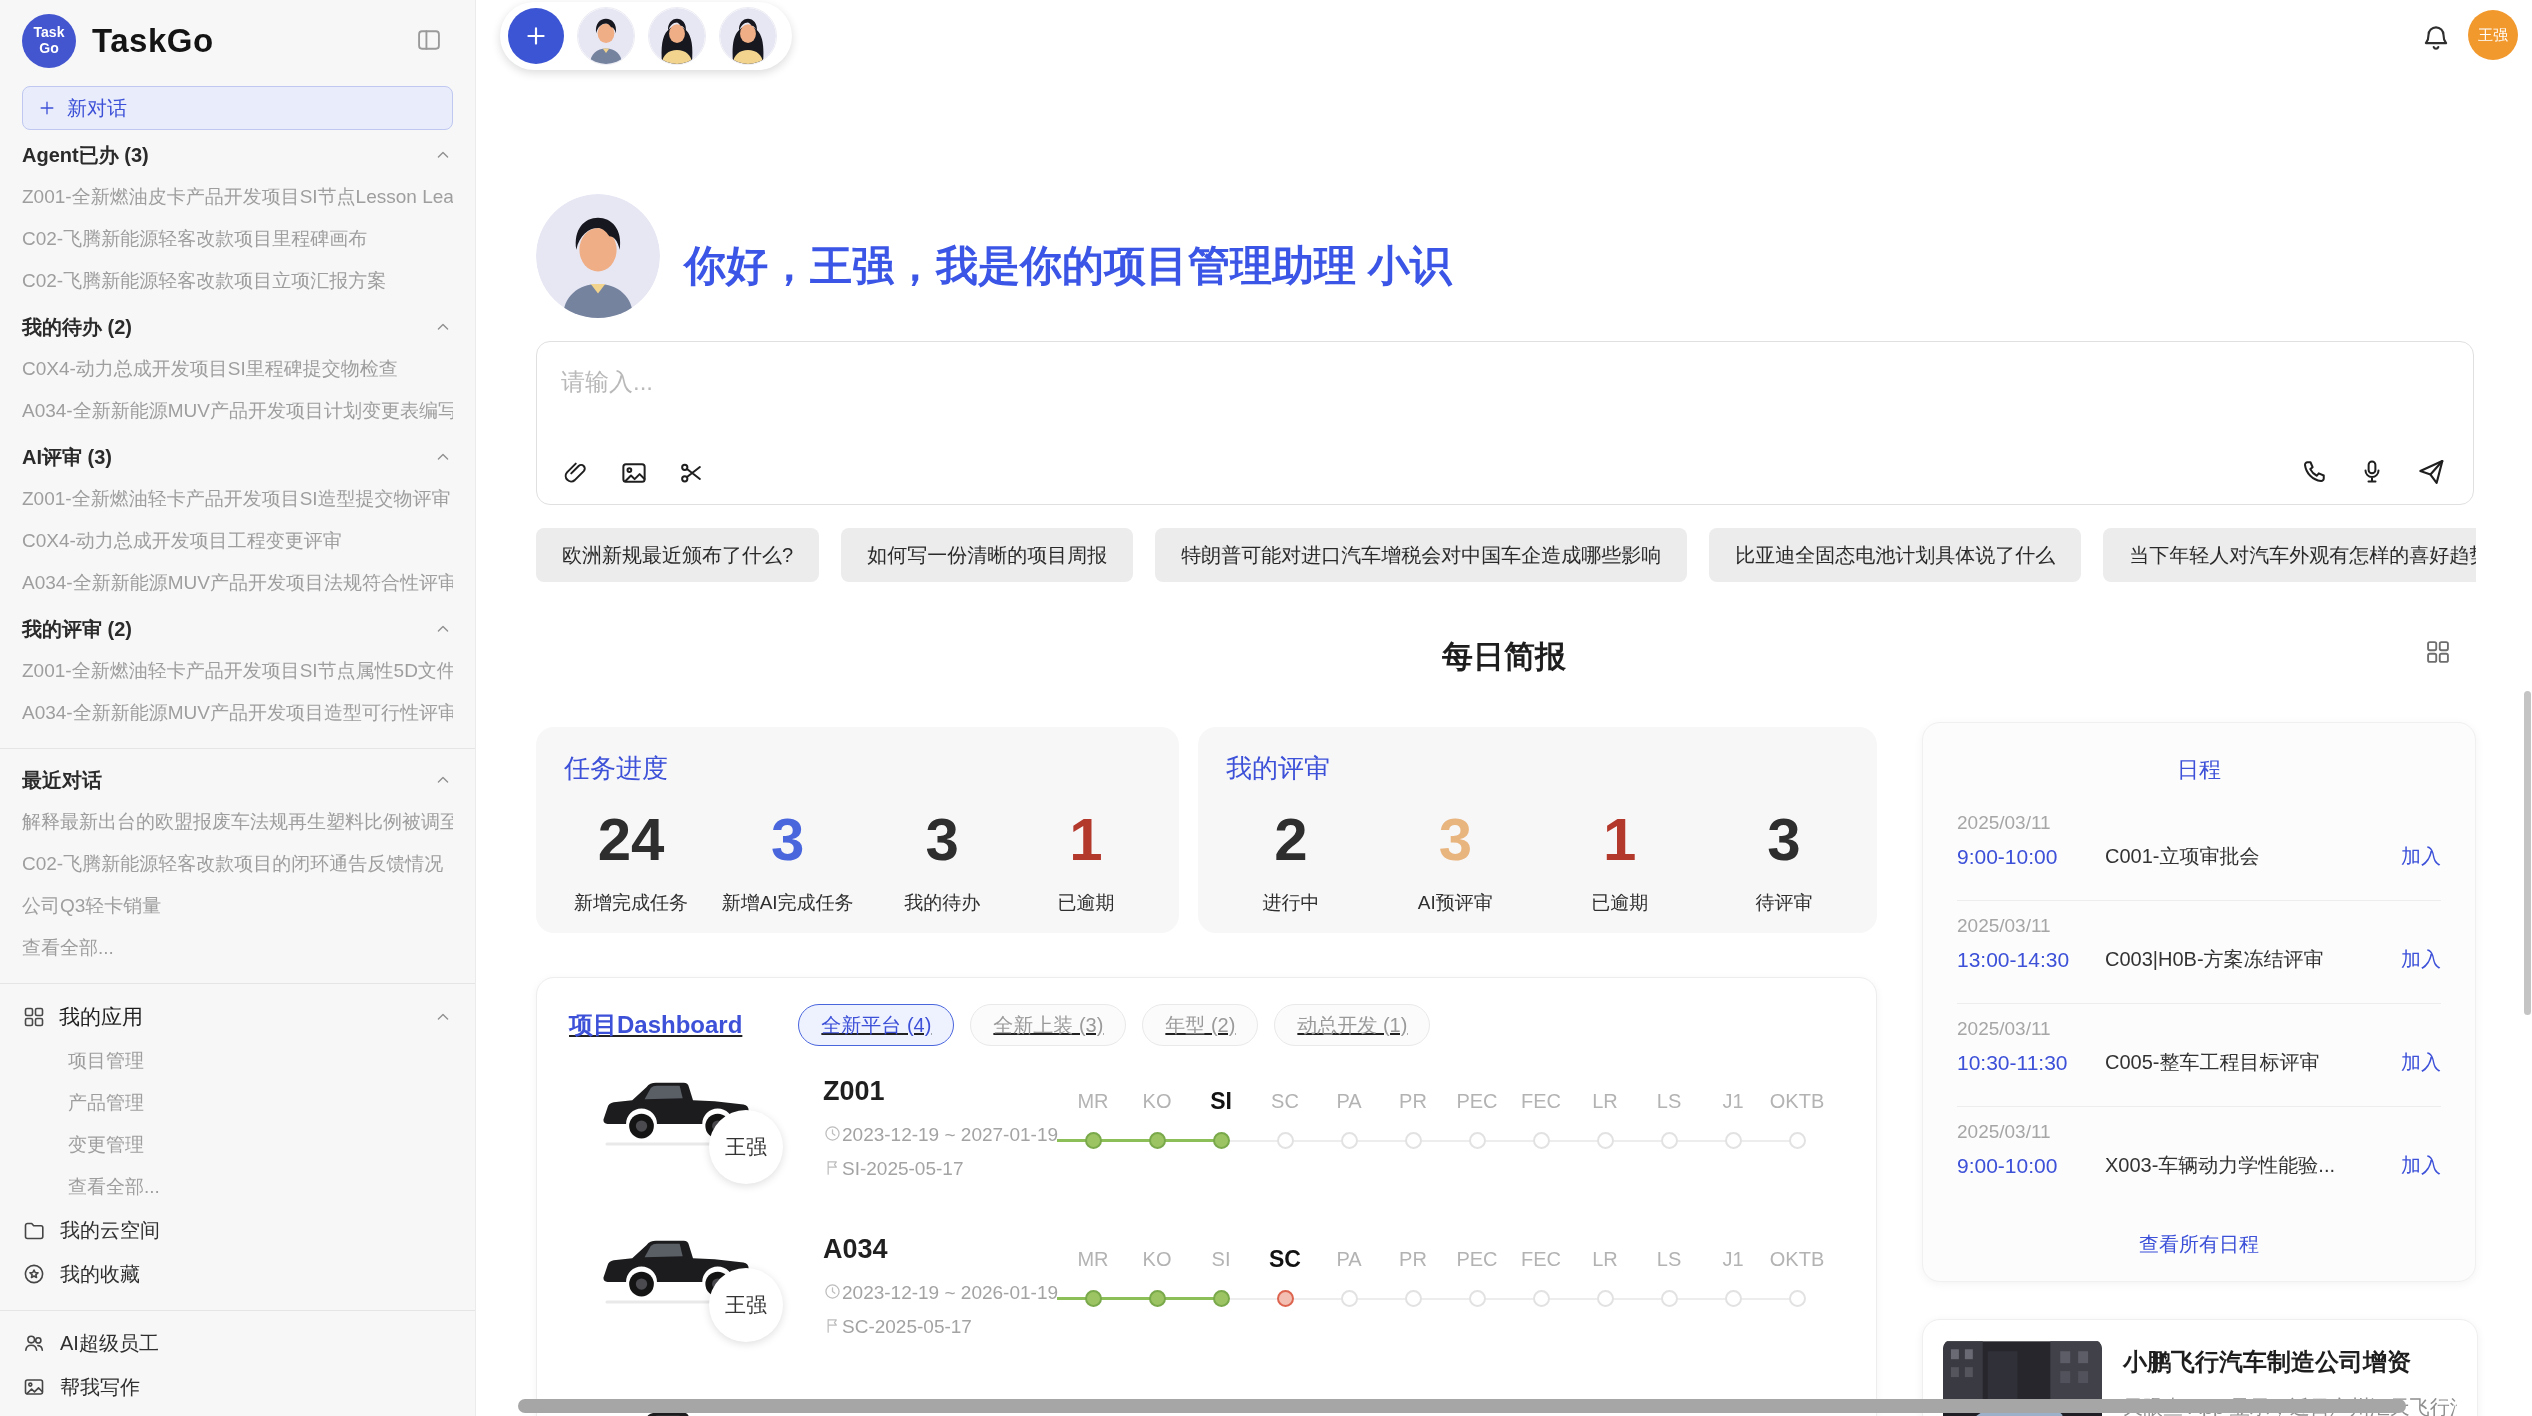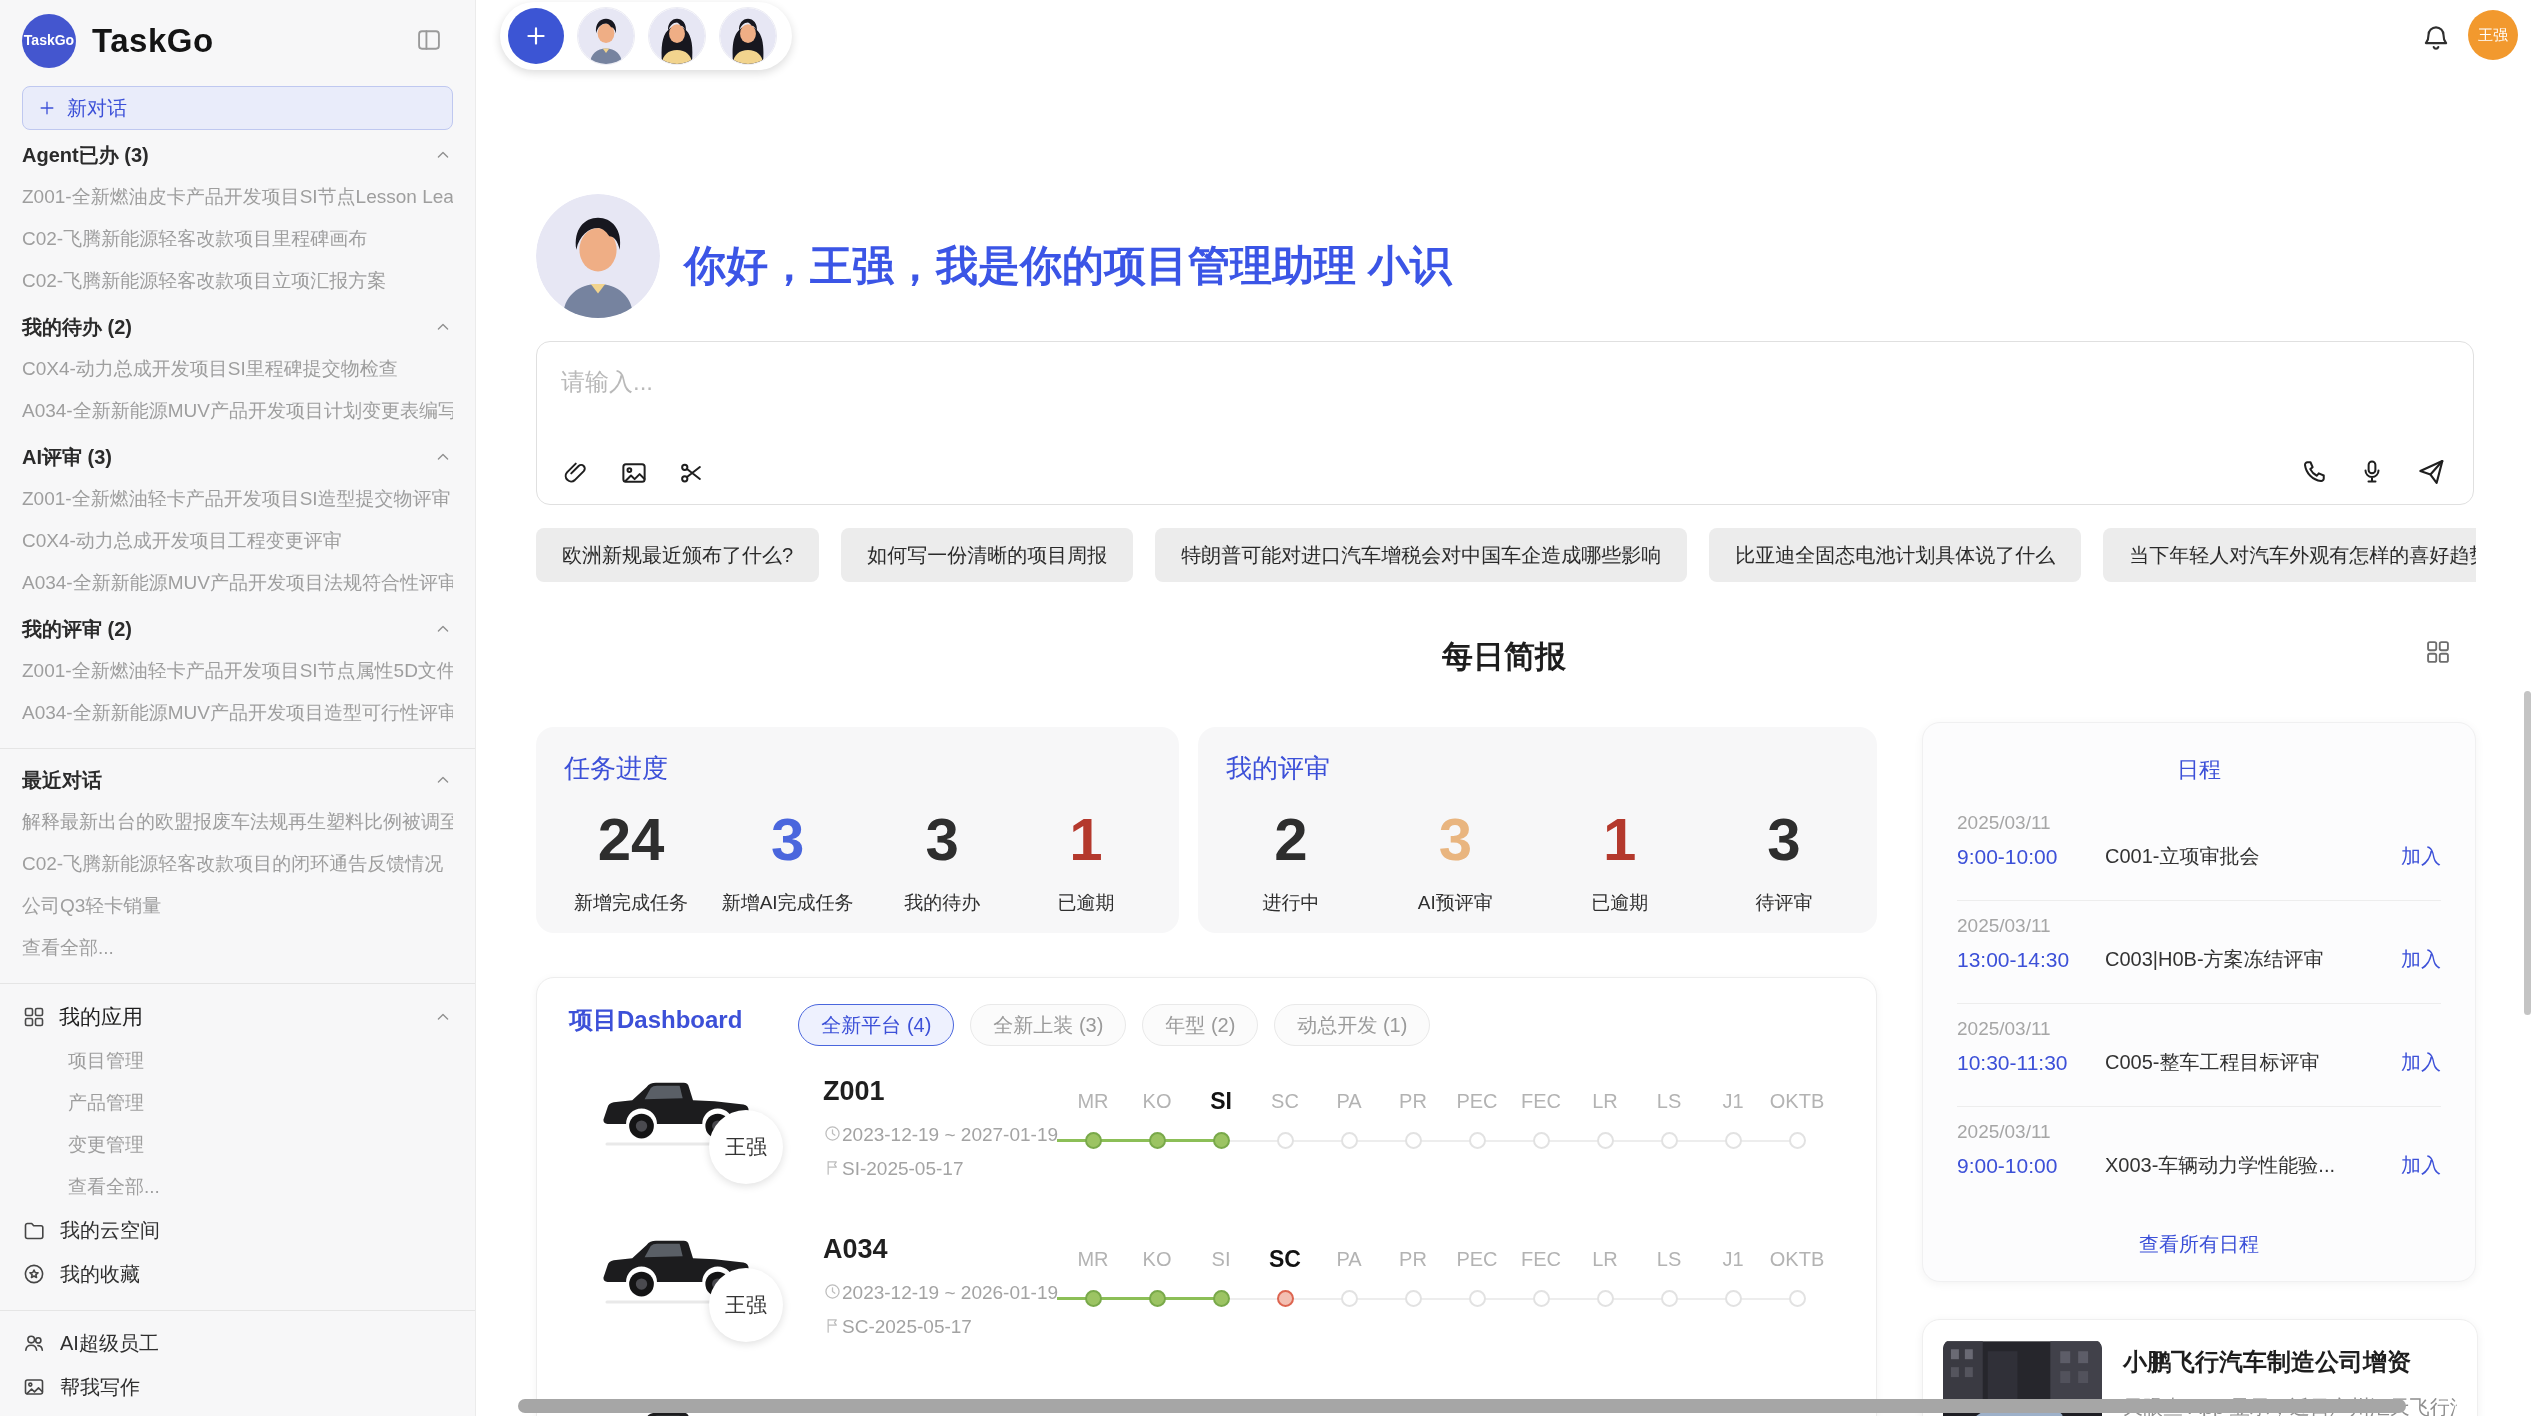--- a/index.html
+++ b/index.html
@@ -5,21 +5,21 @@
   html,body{margin:0;padding:0;width:2532px;height:1416px;overflow:hidden;background:#fff;
     font-family:"Liberation Sans","DejaVu Sans",sans-serif;color:#222;}
   .ic{display:block;}
   svg{fill:none;stroke:currentColor;stroke-width:1.6;stroke-linecap:round;stroke-linejoin:round;}
   svg .f{stroke:none;}
   
   .sidebar{position:absolute;left:0;top:0;width:476px;height:1416px;background:#f7f7f8;
     border-right:1px solid #ebebeb;box-sizing:border-box;padding:12px 22px 0;}
   .sb-header{position:relative;display:flex;align-items:center;height:58px;}
   .logo{width:54px;height:54px;border-radius:50%;background:#4456cf;color:#fff;display:flex;
-    flex-direction:row;align-items:center;justify-content:center;font-size:14px;line-height:1.12;font-weight:600;}
+    flex-direction:column;align-items:center;justify-content:center;font-size:14px;line-height:1.12;font-weight:600;}
   .app-name{font-size:33px;font-weight:700;margin-left:16px;color:#141414;letter-spacing:.5px;}
   .collapse-btn{position:absolute;right:8px;top:12px;background:none;border:none;color:#9a9a9a;
     width:32px;height:32px;padding:2px;cursor:pointer;}
   .new-chat{margin-top:16px;width:100%;height:44px;border-radius:8px;background:#e9ecfa;
     border:1px solid #bfc8f0;color:#3c50d8;font-size:20px;display:flex;align-items:center;gap:10px;
     padding:12px 14px;box-sizing:border-box;cursor:pointer;font-family:inherit;}
   .sb-sec-header{display:flex;align-items:center;justify-content:space-between;height:42px;margin-top:4px;
     font-size:20px;font-weight:600;color:#2b2b2b;cursor:pointer;}
   .sb-sec-header .chev{color:#8f8f8f;}
   .sb-item{height:42px;line-height:42px;font-size:19px;color:#9e9e9e;white-space:nowrap;overflow:hidden;cursor:pointer;}
@@ -61,21 +61,21 @@
   #card-reviews{left:722px;top:727px;width:679px;height:206px;}
   .stat-title{font-size:26px;color:#3c50d8;}
   .stats{display:flex;justify-content:space-between;margin-top:24px;padding:0 10px;}
   .stat{display:flex;flex-direction:column;align-items:center;min-width:110px;}
   .stat .v{font-size:60px;font-weight:700;line-height:1;}
   .v-dark{color:#2e2e2e}.v-blue{color:#4a66dd}.v-red{color:#b4392d}.v-orange{color:#e9b57f}
   .stat .l{margin-top:20px;font-size:19px;color:#2f2f2f;}
   
   .dash-card{position:absolute;left:60px;top:977px;width:1341px;height:470px;background:#fff;border:1px solid #ededed;
     border-radius:18px;box-shadow:0 2px 8px rgba(0,0,0,.05);box-sizing:border-box;overflow:hidden;}
-  .dash-head{display:flex;padding:26px 0 0 32px;}
+  .dash-head{display:flex;align-items:center;padding:26px 0 0 32px;text-decoration:underline;}
   .dash-title{font-size:24px;font-weight:600;color:#3c50d8;}
   .dash-tabs{display:flex;gap:16px;margin-left:56px;}
   .tab{height:42px;border-radius:21px;display:flex;align-items:center;padding:0 22px;font-size:20px;color:#9a9a9a;
     background:#fbfbfb;border:1px solid #e9e9e9;cursor:pointer;box-sizing:border-box;}
   .tab.active{color:#3c50d8;background:#eef1fe;border:1.5px solid #4a66dd;}
   .proj-row{position:absolute;left:30px;right:0;height:158px;}
   #row-z001{top:70px;}  #row-a034{top:228px;}  #row-part{top:400px;}
   .p-truck{position:absolute;left:26px;top:8px;width:165px;height:103px;}
   .p-badge{position:absolute;left:142px;top:62px;width:74px;height:74px;border-radius:50%;background:#fff;
     box-shadow:0 2px 8px rgba(0,0,0,.13);display:flex;align-items:center;justify-content:center;font-size:21px;color:#333;}

